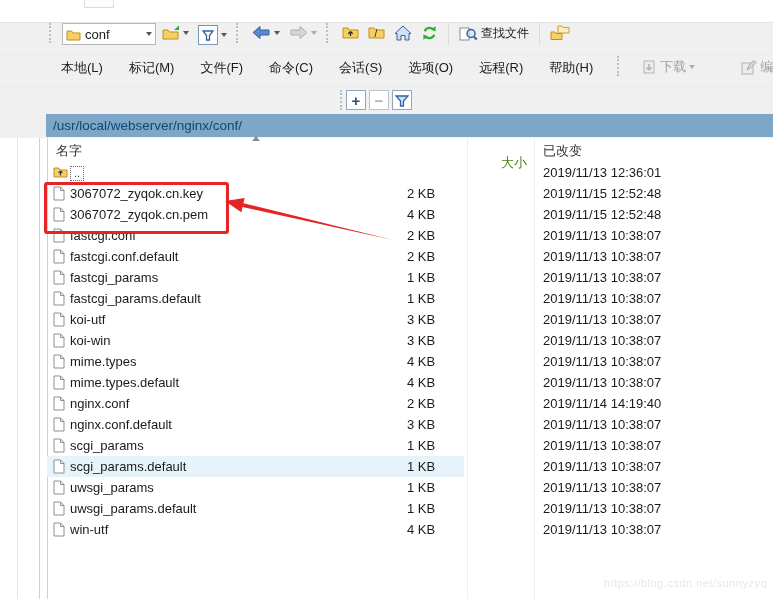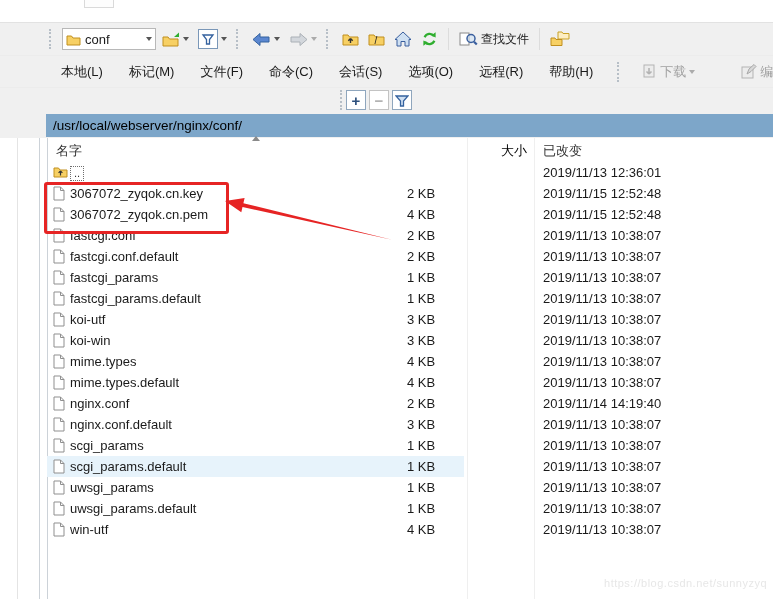--- a/index.html
+++ b/index.html
@@ -7,54 +7,54 @@
     width:773px;height:599px;position:relative;overflow:hidden;
     background:#ffffff;
     font-family:"Liberation Sans","DejaVu Sans",sans-serif;
     color:#1a1a1a;font-size:13px;
     -webkit-font-smoothing:antialiased;
   }
   
   .top-strip{position:absolute;left:0;top:0;width:773px;height:22px;background:#fff;border-bottom:1px solid #e2e2e2;}
   .win-fragment{position:absolute;left:84px;top:0;width:28px;height:7px;background:#fdfdfd;border:1px solid #dadada;border-top:none;}
   
-  .tb{position:absolute;left:0;width:773px;background:#f0f0f0;display:flex;align-items:center;}
+  .tb{position:absolute;left:0;width:773px;background:#f0f0f0;display:flex;align-items:flex-start;}
   .tb1{top:23px;height:33px;padding-left:46px;box-sizing:border-box;gap:3px;border-bottom:1px solid #ececec;}
   .tb2{top:56px;height:32px;padding-left:56px;box-sizing:border-box;gap:16px;border-bottom:1px solid #ececec;}
   .tb3{top:88px;height:24px;}
   .grip{width:5px;height:20px;border-left:2px dotted #b7bfc7;margin:0 3px;}
   .sep{width:1px;height:22px;background:#dcdcdc;margin:0 4px;}
   .tbtn{display:flex;align-items:center;gap:3px;padding:2px 3px;border-radius:2px;}
   .caret{width:0;height:0;border-left:3.5px solid transparent;border-right:3.5px solid transparent;border-top:4px solid #555;}
   .caret.dis{border-top-color:#ababab;}
   .combo{display:flex;align-items:center;width:94px;height:22px;background:#fff;border:1px solid #b8b8b8;padding:0 3px;box-sizing:border-box;gap:4px;}
   .combo .label{flex:1;font-size:13px;}
   .boxicon{width:20px;height:20px;border:1px solid #7a97b8;background:#fff;display:flex;align-items:center;justify-content:center;box-sizing:border-box;}
   .menu-item{padding:3px 5px;font-size:13px;white-space:nowrap;}
   .dis-label{color:#a0a0a0;font-size:13px;white-space:nowrap;}
   .en-label{color:#1a1a1a;font-size:12px;white-space:nowrap;}
   .sqbtn{width:20px;height:20px;border:1px solid #8fa6bd;background:#fff;display:flex;align-items:center;justify-content:center;box-sizing:border-box;font-weight:bold;position:absolute;top:2px;}
   .sqbtn.plus{left:346px;color:#2c4f7c;font-size:15px;}
   .sqbtn.minus{left:369px;color:#b0b0b0;border-color:#c3c3c3;font-size:15px;}
   .sqbtn.filt{left:392px;}
   
   .addr-band{position:absolute;left:0;top:112px;width:773px;height:26px;background:#f0f0f0;}
-  .addr-bar{position:absolute;left:46px;right:0;top:2px;height:23px;background:#7da6c9;color:#000000;
+  .addr-bar{position:absolute;left:46px;right:0;top:2px;height:23px;background:#7da6c9;color:#0c4a6e;
     line-height:23px;padding-left:7px;font-size:13.5px;}
   
   .main{position:absolute;left:0;top:138px;right:0;bottom:0;background:#fff;}
   .left-line{position:absolute;left:17px;top:0;bottom:0;width:1px;background:#e4e4e4;}
   .splitter{position:absolute;left:39px;top:0;bottom:0;width:7px;background:#fff;border-left:1px solid #ccd2d8;border-right:1px solid #ccd2d8;}
   .panel{position:absolute;left:47px;right:0;top:0;bottom:0;}
   .col-sep{position:absolute;top:0;bottom:0;width:1px;background:#efefef;}
   .col-sep.s1{left:420px;}
   .col-sep.s2{left:487px;}
   .phead{position:relative;height:24px;}
   .phead .hname{position:absolute;left:9px;top:4px;color:#333;}
-  .phead .hsize{position:absolute;left:380px;width:100px;top:4px;text-align:right;color:#000000;}
+  .phead .hsize{position:absolute;left:380px;width:100px;top:16px;text-align:right;color:#4d7c0f;}
   .phead .hchanged{position:absolute;left:496px;top:4px;color:#333;}
   .sort-caret{position:absolute;left:205px;top:-2px;width:0;height:0;
     border-left:4px solid transparent;border-right:4px solid transparent;border-bottom:5px solid #8a8a8a;}
   .flist{position:absolute;left:0;right:0;top:24px;}
   .frow{position:relative;height:21px;}
   .frow.highlighted::before{content:"";position:absolute;left:0;top:0;bottom:0;width:417px;background:#e7f3fb;}
   .frow .ficon{position:absolute;left:6px;top:3px;}
   .frow .fname{position:absolute;left:23px;top:0;line-height:21px;white-space:nowrap;}
   .frow .fsize{position:absolute;left:360px;width:100px;top:0;line-height:21px;}
   .frow .fdate{position:absolute;left:496px;top:0;line-height:21px;}

